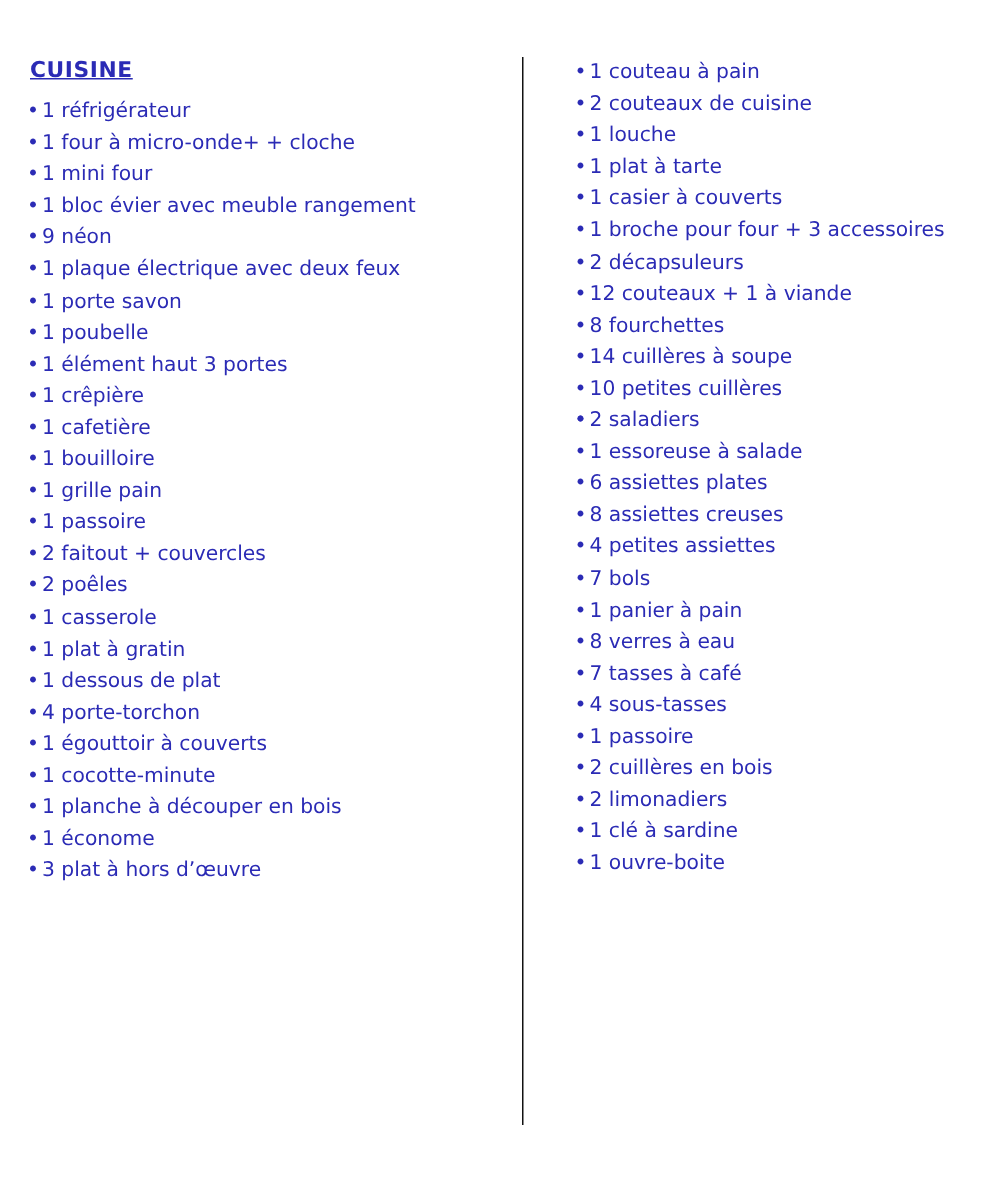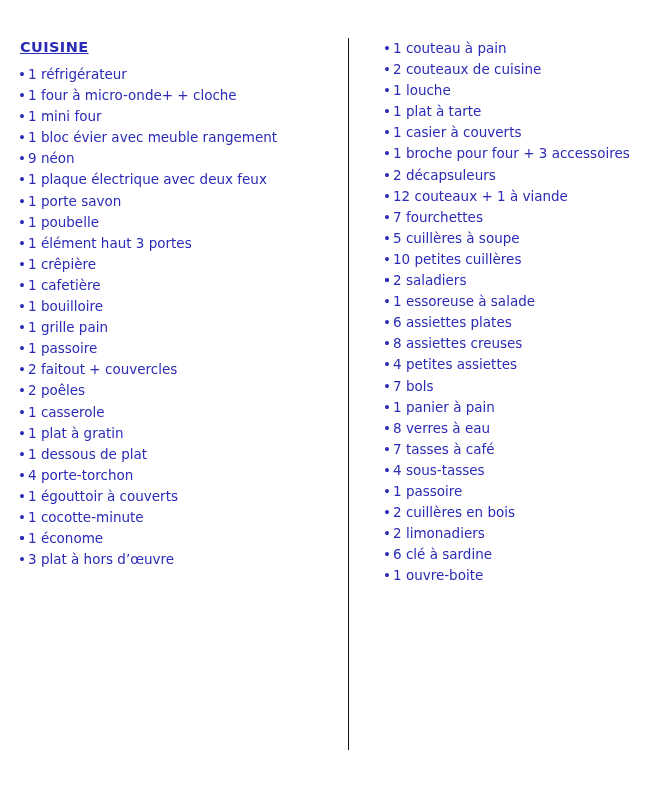--- a/index.html
+++ b/index.html
@@ -104,54 +104,54 @@
           <li><span class="bullet">•</span><span class="txt">1 grille pain</span></li>
           <li><span class="bullet">•</span><span class="txt">1 passoire</span></li>
           <li><span class="bullet">•</span><span class="txt">2 faitout + couvercles</span></li>
           <li><span class="bullet">•</span><span class="txt">2 poêles</span></li>
           <li><span class="bullet">•</span><span class="txt">1 casserole</span></li>
           <li><span class="bullet">•</span><span class="txt">1 plat à gratin</span></li>
           <li><span class="bullet">•</span><span class="txt">1 dessous de plat</span></li>
           <li><span class="bullet">•</span><span class="txt">4 porte-torchon</span></li>
           <li><span class="bullet">•</span><span class="txt">1 égouttoir à couverts</span></li>
           <li><span class="bullet">•</span><span class="txt">1 cocotte-minute</span></li>
-          <li><span class="bullet">•</span></li>
+          <li><span class="bullet">•</span><span class="txt">1 planche à découper en bois</span></li>
           <li><span class="bullet">•</span><span class="txt">1 économe</span></li>
           <li><span class="bullet">•</span><span class="txt">3 plat à hors d’œuvre</span></li>
         </ul>
     </div>
 
     <div class="divider"></div>
 
     <div class="col col-right">
       <ul class="items">
           <li><span class="bullet">•</span><span class="txt">1 couteau à pain</span></li>
           <li><span class="bullet">•</span><span class="txt">2 couteaux de cuisine</span></li>
           <li><span class="bullet">•</span><span class="txt">1 louche</span></li>
           <li><span class="bullet">•</span><span class="txt">1 plat à tarte</span></li>
           <li><span class="bullet">•</span><span class="txt">1 casier à couverts</span></li>
           <li><span class="bullet">•</span><span class="txt">1 broche pour four + 3 accessoires</span></li>
           <li><span class="bullet">•</span><span class="txt">2 décapsuleurs</span></li>
           <li><span class="bullet">•</span><span class="txt">12 couteaux + 1 à viande</span></li>
-          <li><span class="bullet">•</span><span class="txt">7 fourchettes</span></li>
-          <li><span class="bullet">•</span><span class="txt">5 cuillères à soupe</span></li>
+          <li><span class="bullet">•</span><span class="txt">8 fourchettes</span></li>
+          <li><span class="bullet">•</span><span class="txt">14 cuillères à soupe</span></li>
           <li><span class="bullet">•</span><span class="txt">10 petites cuillères</span></li>
           <li><span class="bullet">•</span></li>
           <li><span class="bullet">•</span><span class="txt">2 saladiers</span></li>
           <li><span class="bullet">•</span><span class="txt">1 essoreuse à salade</span></li>
           <li><span class="bullet">•</span><span class="txt">6 assiettes plates</span></li>
           <li><span class="bullet">•</span><span class="txt">8 assiettes creuses</span></li>
           <li><span class="bullet">•</span><span class="txt">4 petites assiettes</span></li>
           <li><span class="bullet">•</span><span class="txt">7 bols</span></li>
           <li><span class="bullet">•</span><span class="txt">1 panier à pain</span></li>
           <li><span class="bullet">•</span><span class="txt">8 verres à eau</span></li>
           <li><span class="bullet">•</span><span class="txt">7 tasses à café</span></li>
           <li><span class="bullet">•</span><span class="txt">4 sous-tasses</span></li>
           <li><span class="bullet">•</span><span class="txt">1 passoire</span></li>
           <li><span class="bullet">•</span><span class="txt">2 cuillères en bois</span></li>
           <li><span class="bullet">•</span><span class="txt">2 limonadiers</span></li>
-          <li><span class="bullet">•</span><span class="txt">6 clé à sardine</span></li>
+          <li><span class="bullet">•</span><span class="txt">1 clé à sardine</span></li>
           <li><span class="bullet">•</span><span class="txt">1 ouvre-boite</span></li>
         </ul>
     </div>
 
   </div>
 </div>
 
 </body></html>

